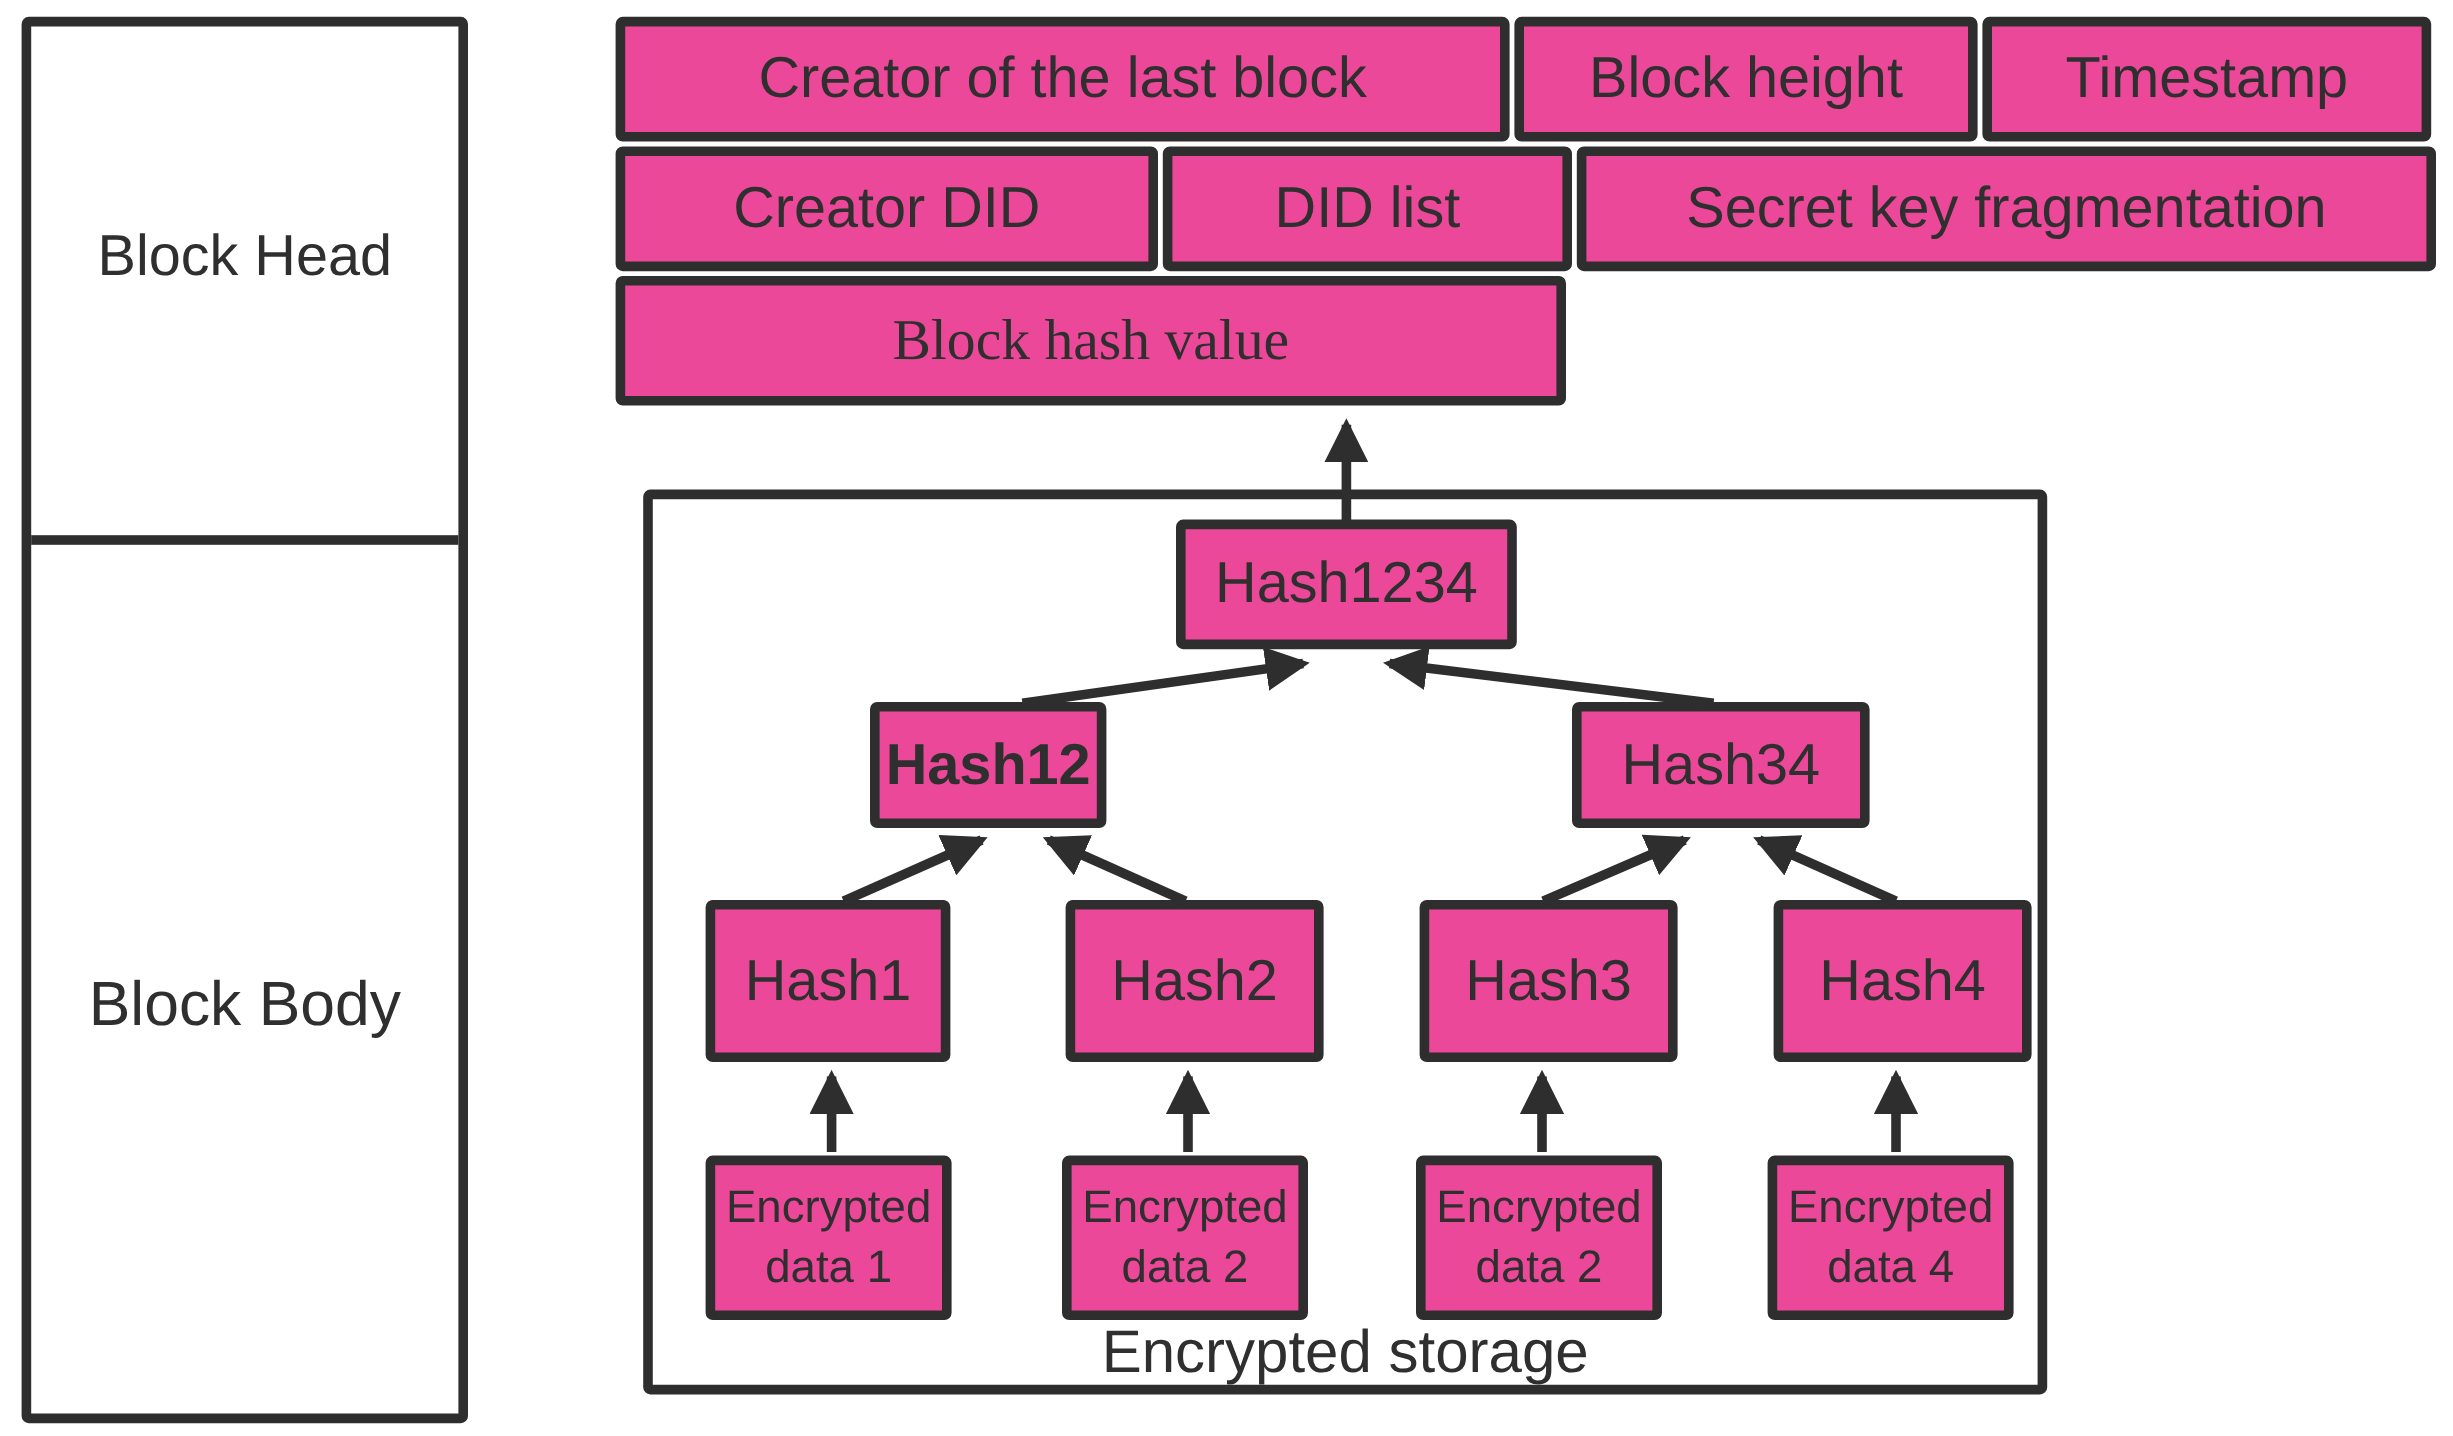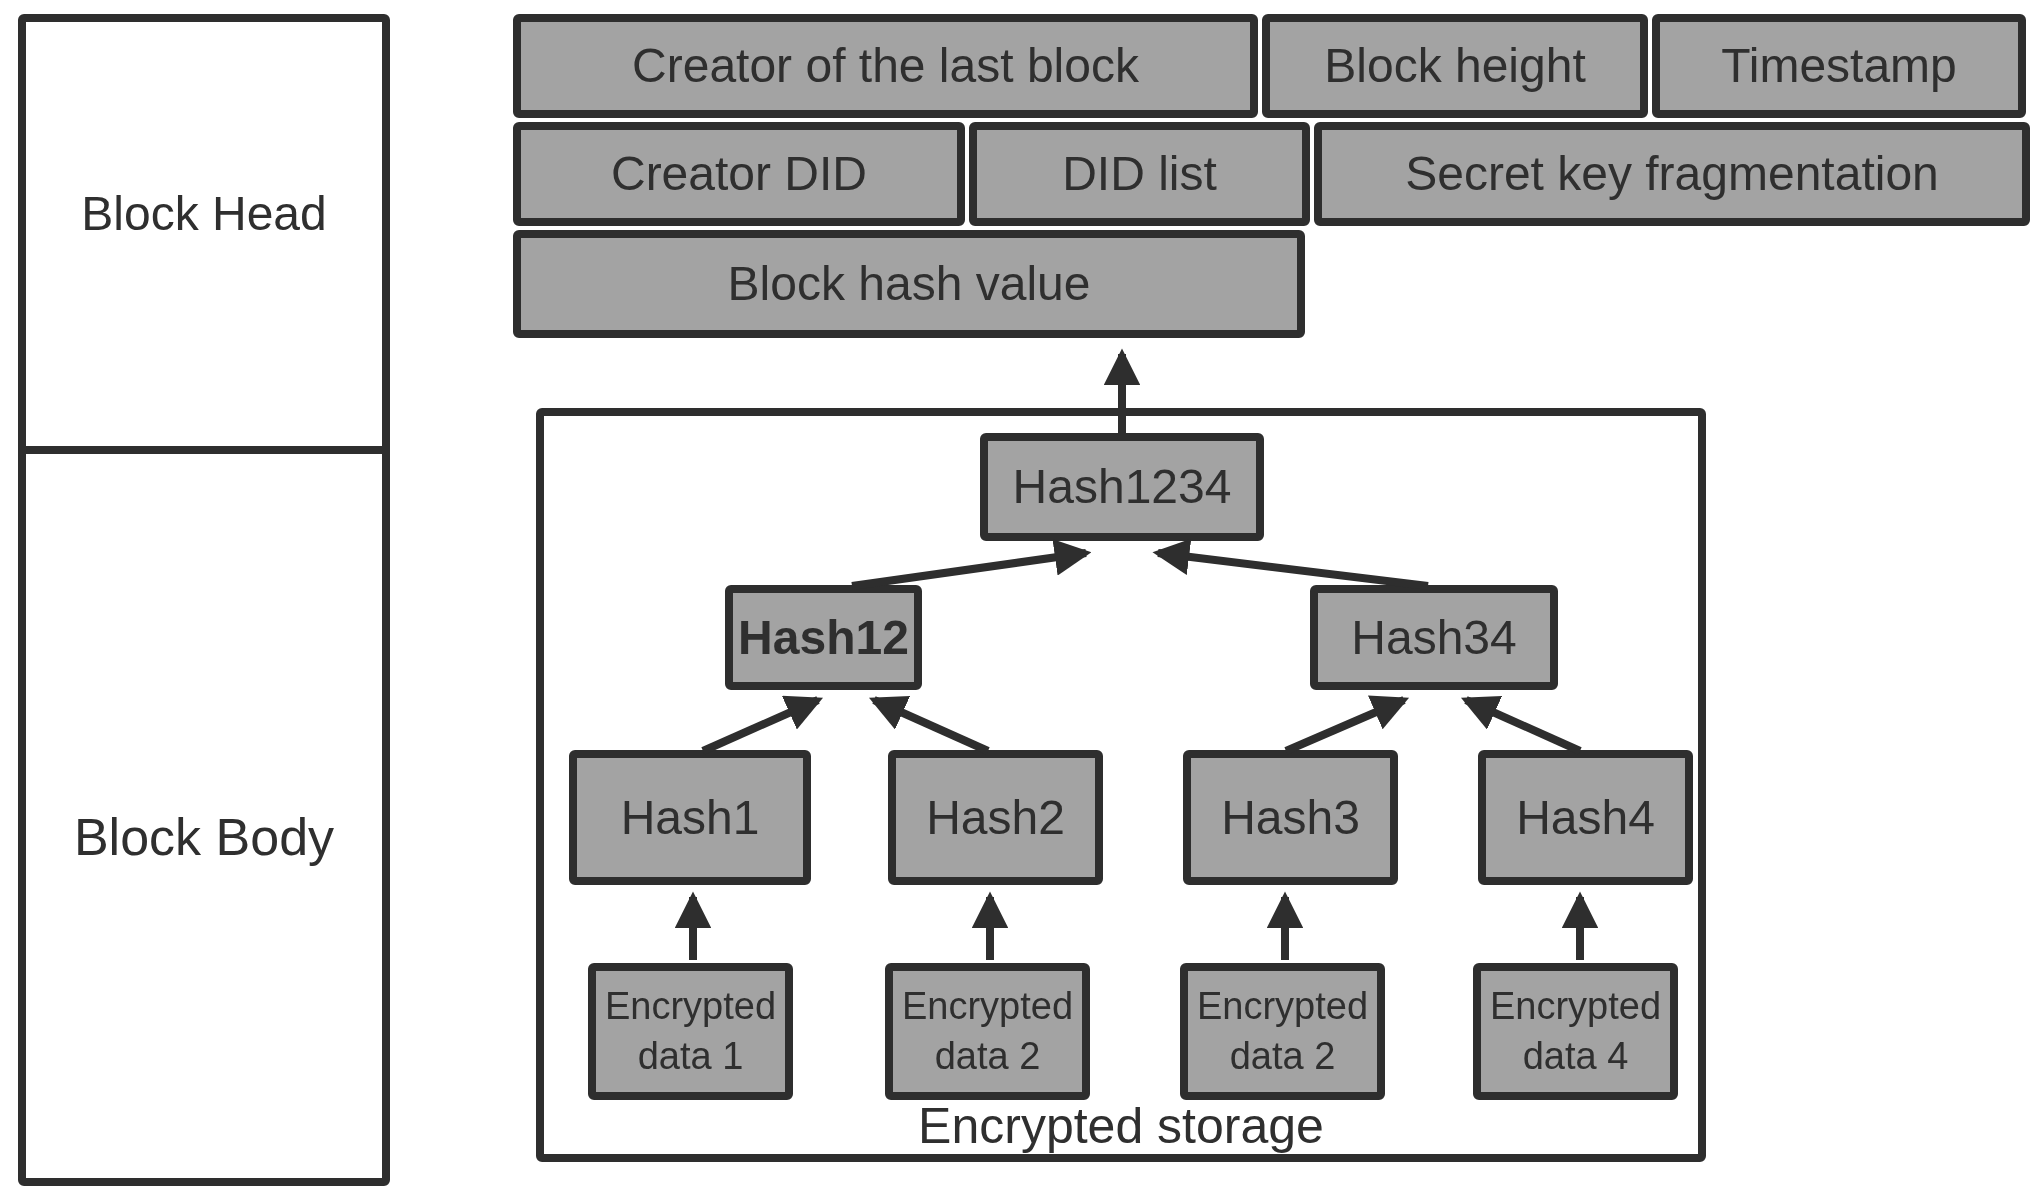--- a/index.html
+++ b/index.html
@@ -9,21 +9,21 @@
     background:#ffffff;
     font-family:"Liberation Sans", sans-serif;
     color:#2f2f2f;
     overflow:hidden;
   }
   .box{
     position:absolute;
     box-sizing:border-box;
     border:8px solid #2e2e2e;
     border-radius:6px;
-    background:#a3a3a3;
+    background:#ec4899;
     display:flex;
     align-items:center;
     justify-content:center;
     text-align:center;
     z-index:2;
     font-size:48px;
     line-height:1.15;
     white-space:nowrap;
   }
   .hashbox{font-size:48px;}
@@ -42,31 +42,31 @@
   #left-panel .seg-head{height:382px;display:flex;align-items:center;justify-content:center;font-size:48px;}
   #left-panel .divider{height:8px;background:#2e2e2e;}
   #left-panel .seg-body{flex:1;display:flex;align-items:center;justify-content:center;font-size:52px;}
   
   #f-creator-last{left:513px;top:14px;width:745px;height:104px;}
   #f-block-height{left:1262px;top:14px;width:386px;height:104px;}
   #f-timestamp{left:1652px;top:14px;width:374px;height:104px;}
   #f-creator-did{left:513px;top:122px;width:452px;height:104px;}
   #f-did-list{left:969px;top:122px;width:341px;height:104px;}
   #f-secret-key{left:1314px;top:122px;width:716px;height:104px;}
-  #f-block-hash{left:513px;top:230px;width:792px;height:108px;}
+  #f-block-hash{left:513px;top:230px;width:792px;height:108px;font-family:Liberation Serif, serif;}
   
   #tree-container{
     position:absolute;left:536px;top:408px;width:1170px;height:754px;
     box-sizing:border-box;border:8px solid #2e2e2e;border-radius:6px;
     background:#fff;z-index:1;
   }
   #n-root{left:980px;top:433px;width:284px;height:108px;}
   #n-hash12{left:725px;top:585px;width:197px;height:105px;font-weight:bold;}
   #n-hash34{left:1310px;top:585px;width:248px;height:105px;}
-  #n-hash1{left:569px;top:750px;width:242px;height:135px;}
+  #n-hash1{left:588px;top:750px;width:204px;height:135px;}
   #n-hash2{left:888px;top:750px;width:215px;height:135px;}
   #n-hash3{left:1183px;top:750px;width:215px;height:135px;}
   #n-hash4{left:1478px;top:750px;width:215px;height:135px;}
   #n-leaf1{left:588px;top:963px;width:205px;height:137px;}
   #n-leaf2{left:885px;top:963px;width:205px;height:137px;}
   #n-leaf3{left:1180px;top:963px;width:205px;height:137px;}
   #n-leaf4{left:1473px;top:963px;width:205px;height:137px;}
   #storage-label{left:736px;top:1096px;width:770px;height:60px;font-size:50px;z-index:3;}
   #arrow-overlay{
     position:absolute;left:0;top:0;width:2044px;height:1197px;

